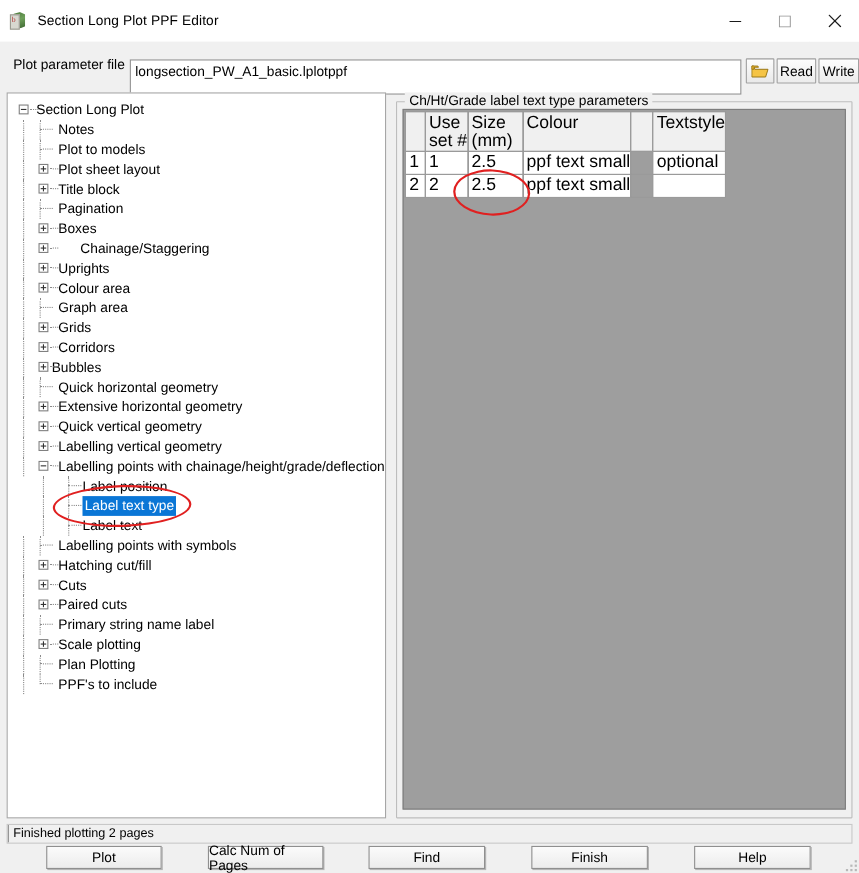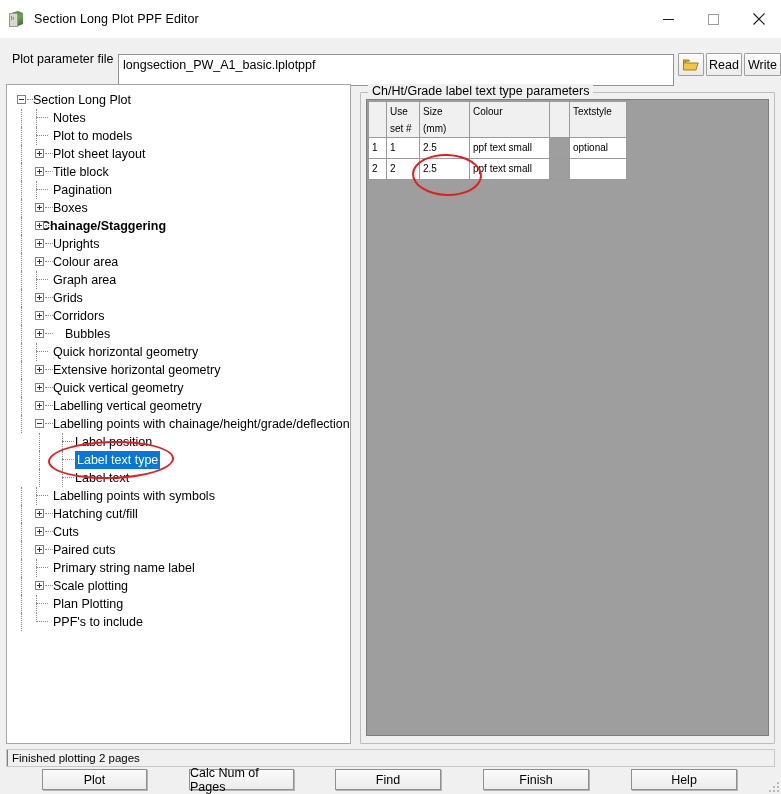--- a/index.html
+++ b/index.html
@@ -127,21 +127,21 @@
   .grid-outer{
     position:absolute;left:366px;top:99px;width:403px;height:637px;
     background:#9e9e9e;
     border:1px solid #7d7d7d;
     box-sizing:border-box;
     overflow:hidden;
   }
   table.grid{
     border-collapse:collapse;
     font-family:"Liberation Sans", sans-serif;
-    font-size:10px;
+    font-size:16px;
     table-layout:fixed;
     margin:1px 0 0 1px;
   }
   table.grid th, table.grid td{
     border:1px solid #9a9a9a;
     padding:0 0 0 3px;
     background:#ffffff;
     text-align:left;
     vertical-align:top;
     font-weight:normal;
@@ -252,27 +252,27 @@
 
 <div class="tree-panel">
   <div class="tree-inner" id="tree-inner">
       <div class="tnode"><span class="toggler" style="left: 4px;"></span><span class="dotline" style="left: 14px;"></span><span class="tlabel" style="margin-left: 20px;">Section Long Plot</span></div>
       <div class="tnode"><span class="dotline" style="left: 23px; width: 12px;"></span><span class="vline" style="left: 23px; top: 0px; height: 18px;"></span><span class="vline" style="left: 8px; top: 0px; height: 18px;"></span><span class="tlabel" style="margin-left: 40px;">Notes</span></div>
       <div class="tnode"><span class="dotline" style="left: 23px; width: 12px;"></span><span class="vline" style="left: 23px; top: 0px; height: 18px;"></span><span class="vline" style="left: 8px; top: 0px; height: 18px;"></span><span class="tlabel" style="margin-left: 40px;">Plot to models</span></div>
       <div class="tnode"><span class="toggler plus" style="left: 22px;"></span><span class="dotline" style="left: 32px;"></span><span class="vline" style="left: 8px; top: 0px; height: 18px;"></span><span class="tlabel" style="margin-left: 40px;">Plot sheet layout</span></div>
       <div class="tnode"><span class="toggler plus" style="left: 22px;"></span><span class="dotline" style="left: 32px;"></span><span class="vline" style="left: 8px; top: 0px; height: 18px;"></span><span class="tlabel" style="margin-left: 40px;">Title block</span></div>
       <div class="tnode"><span class="dotline" style="left: 23px; width: 12px;"></span><span class="vline" style="left: 23px; top: 0px; height: 18px;"></span><span class="vline" style="left: 8px; top: 0px; height: 18px;"></span><span class="tlabel" style="margin-left: 40px;">Pagination</span></div>
       <div class="tnode"><span class="toggler plus" style="left: 22px;"></span><span class="dotline" style="left: 32px;"></span><span class="vline" style="left: 8px; top: 0px; height: 18px;"></span><span class="tlabel" style="margin-left: 40px;">Boxes</span></div>
-      <div class="tnode"><span class="toggler plus" style="left: 22px;"></span><span class="dotline" style="left: 32px;"></span><span class="vline" style="left: 8px; top: 0px; height: 18px;"></span><span class="tlabel" style="margin-left: 28px; font-weight: bold;">Chainage/Staggering</span></div>
+      <div class="tnode"><span class="toggler plus" style="left: 22px;"></span><span class="dotline" style="left: 32px;"></span><span class="vline" style="left: 8px; top: 0px; height: 18px;"></span><span class="tlabel" style="margin-left: 60px;">Chainage/Staggering</span></div>
       <div class="tnode"><span class="toggler plus" style="left: 22px;"></span><span class="dotline" style="left: 32px;"></span><span class="vline" style="left: 8px; top: 0px; height: 18px;"></span><span class="tlabel" style="margin-left: 40px;">Uprights</span></div>
       <div class="tnode"><span class="toggler plus" style="left: 22px;"></span><span class="dotline" style="left: 32px;"></span><span class="vline" style="left: 8px; top: 0px; height: 18px;"></span><span class="tlabel" style="margin-left: 40px;">Colour area</span></div>
       <div class="tnode"><span class="dotline" style="left: 23px; width: 12px;"></span><span class="vline" style="left: 23px; top: 0px; height: 18px;"></span><span class="vline" style="left: 8px; top: 0px; height: 18px;"></span><span class="tlabel" style="margin-left: 40px;">Graph area</span></div>
       <div class="tnode"><span class="toggler plus" style="left: 22px;"></span><span class="dotline" style="left: 32px;"></span><span class="vline" style="left: 8px; top: 0px; height: 18px;"></span><span class="tlabel" style="margin-left: 40px;">Grids</span></div>
       <div class="tnode"><span class="toggler plus" style="left: 22px;"></span><span class="dotline" style="left: 32px;"></span><span class="vline" style="left: 8px; top: 0px; height: 18px;"></span><span class="tlabel" style="margin-left: 40px;">Corridors</span></div>
-      <div class="tnode"><span class="toggler plus" style="left: 22px;"></span><span class="dotline" style="left: 32px;"></span><span class="vline" style="left: 8px; top: 0px; height: 18px;"></span><span class="tlabel" style="margin-left: 52px;">Bubbles</span></div>
+      <div class="tnode"><span class="toggler plus" style="left: 22px;"></span><span class="dotline" style="left: 32px;"></span><span class="vline" style="left: 8px; top: 0px; height: 18px;"></span><span class="tlabel" style="margin-left: 34px;">Bubbles</span></div>
       <div class="tnode"><span class="dotline" style="left: 23px; width: 12px;"></span><span class="vline" style="left: 23px; top: 0px; height: 18px;"></span><span class="vline" style="left: 8px; top: 0px; height: 18px;"></span><span class="tlabel" style="margin-left: 40px;">Quick horizontal geometry</span></div>
       <div class="tnode"><span class="toggler plus" style="left: 22px;"></span><span class="dotline" style="left: 32px;"></span><span class="vline" style="left: 8px; top: 0px; height: 18px;"></span><span class="tlabel" style="margin-left: 40px;">Extensive horizontal geometry</span></div>
       <div class="tnode"><span class="toggler plus" style="left: 22px;"></span><span class="dotline" style="left: 32px;"></span><span class="vline" style="left: 8px; top: 0px; height: 18px;"></span><span class="tlabel" style="margin-left: 40px;">Quick vertical geometry</span></div>
       <div class="tnode"><span class="toggler plus" style="left: 22px;"></span><span class="dotline" style="left: 32px;"></span><span class="vline" style="left: 8px; top: 0px; height: 18px;"></span><span class="tlabel" style="margin-left: 40px;">Labelling vertical geometry</span></div>
       <div class="tnode"><span class="toggler" style="left: 22px;"></span><span class="dotline" style="left: 32px;"></span><span class="vline" style="left: 8px; top: 0px; height: 18px;"></span><span class="tlabel" style="margin-left: 40px;">Labelling points with chainage/height/grade/deflection</span></div>
       <div class="tnode"><span class="dotline" style="left: 49px; width: 12px;"></span><span class="vline" style="left: 49px; top: 0px; height: 18px;"></span><span class="vline" style="left: 26px; top: 0px; height: 18px;"></span><span class="tlabel" style="margin-left: 62px;">Label position</span></div>
       <div class="tnode"><span class="dotline" style="left: 49px; width: 12px;"></span><span class="vline" style="left: 49px; top: 0px; height: 18px;"></span><span class="vline" style="left: 26px; top: 0px; height: 18px;"></span><span class="tlabel sel" style="margin-left: 62px;">Label text type</span></div>
       <div class="tnode"><span class="dotline" style="left: 49px; width: 12px;"></span><span class="vline" style="left: 49px; top: 0px; height: 18px;"></span><span class="vline" style="left: 26px; top: 0px; height: 18px;"></span><span class="tlabel" style="margin-left: 62px;">Label text</span></div>
       <div class="tnode"><span class="dotline" style="left: 23px; width: 12px;"></span><span class="vline" style="left: 23px; top: 0px; height: 18px;"></span><span class="vline" style="left: 8px; top: 0px; height: 18px;"></span><span class="tlabel" style="margin-left: 40px;">Labelling points with symbols</span></div>
       <div class="tnode"><span class="toggler plus" style="left: 22px;"></span><span class="dotline" style="left: 32px;"></span><span class="vline" style="left: 8px; top: 0px; height: 18px;"></span><span class="tlabel" style="margin-left: 40px;">Hatching cut/fill</span></div>

